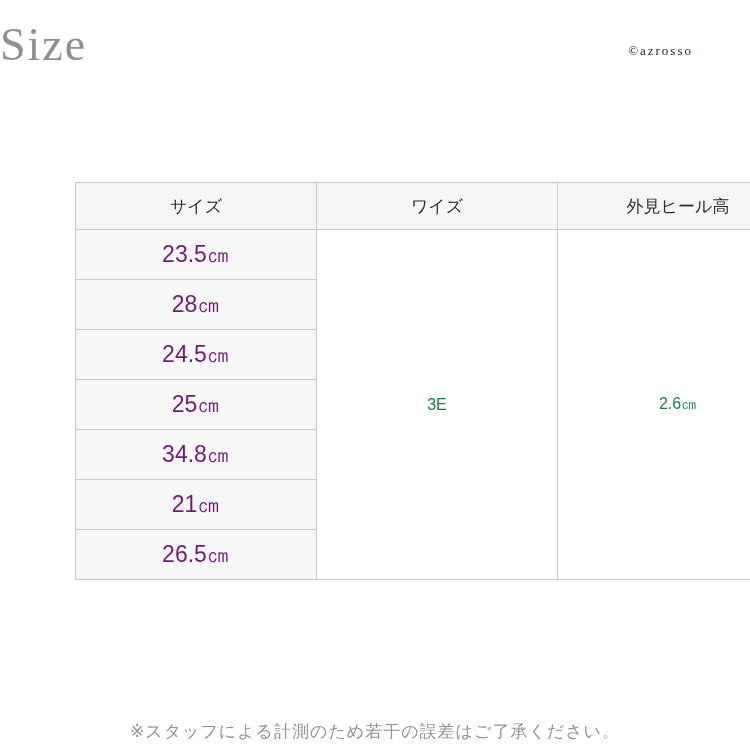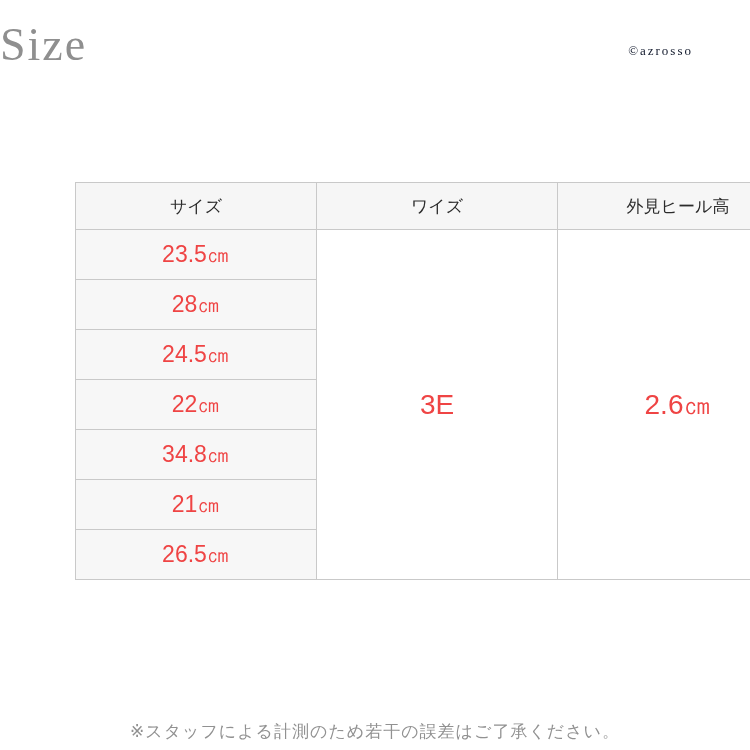--- a/index.html
+++ b/index.html
@@ -54,26 +54,26 @@
     height: 46px;
     background: #f6f6f6;
     font-size: 17px;
     font-weight: 400;
     color: #2b2b2b;
   }
   .size-table td.size-cell {
     height: 49px;
     background: #f7f7f7;
     font-size: 23px;
-    color: #ef4444;
+    color: #701a75;
   }
   .size-table td.span-cell {
     background: #ffffff;
-    font-size: 28px;
-    color: #ef4444;
+    font-size: 16px;
+    color: #15803d;
   }
   .footnote {
     position: absolute;
     top: 720px;
     left: 0;
     width: 100%;
     text-align: center;
     font-size: 17px;
     color: #919191;
     letter-spacing: 1px;
@@ -99,21 +99,21 @@
       <td class="span-cell" rowspan="7">3E</td>
       <td class="span-cell" rowspan="7">2.6㎝</td>
     </tr>
     <tr>
       <td class="size-cell">28㎝</td>
     </tr>
     <tr>
       <td class="size-cell">24.5㎝</td>
     </tr>
     <tr>
-      <td class="size-cell">22㎝</td>
+      <td class="size-cell">25㎝</td>
     </tr>
     <tr>
       <td class="size-cell">34.8㎝</td>
     </tr>
     <tr>
       <td class="size-cell">21㎝</td>
     </tr>
     <tr>
       <td class="size-cell">26.5㎝</td>
     </tr>

